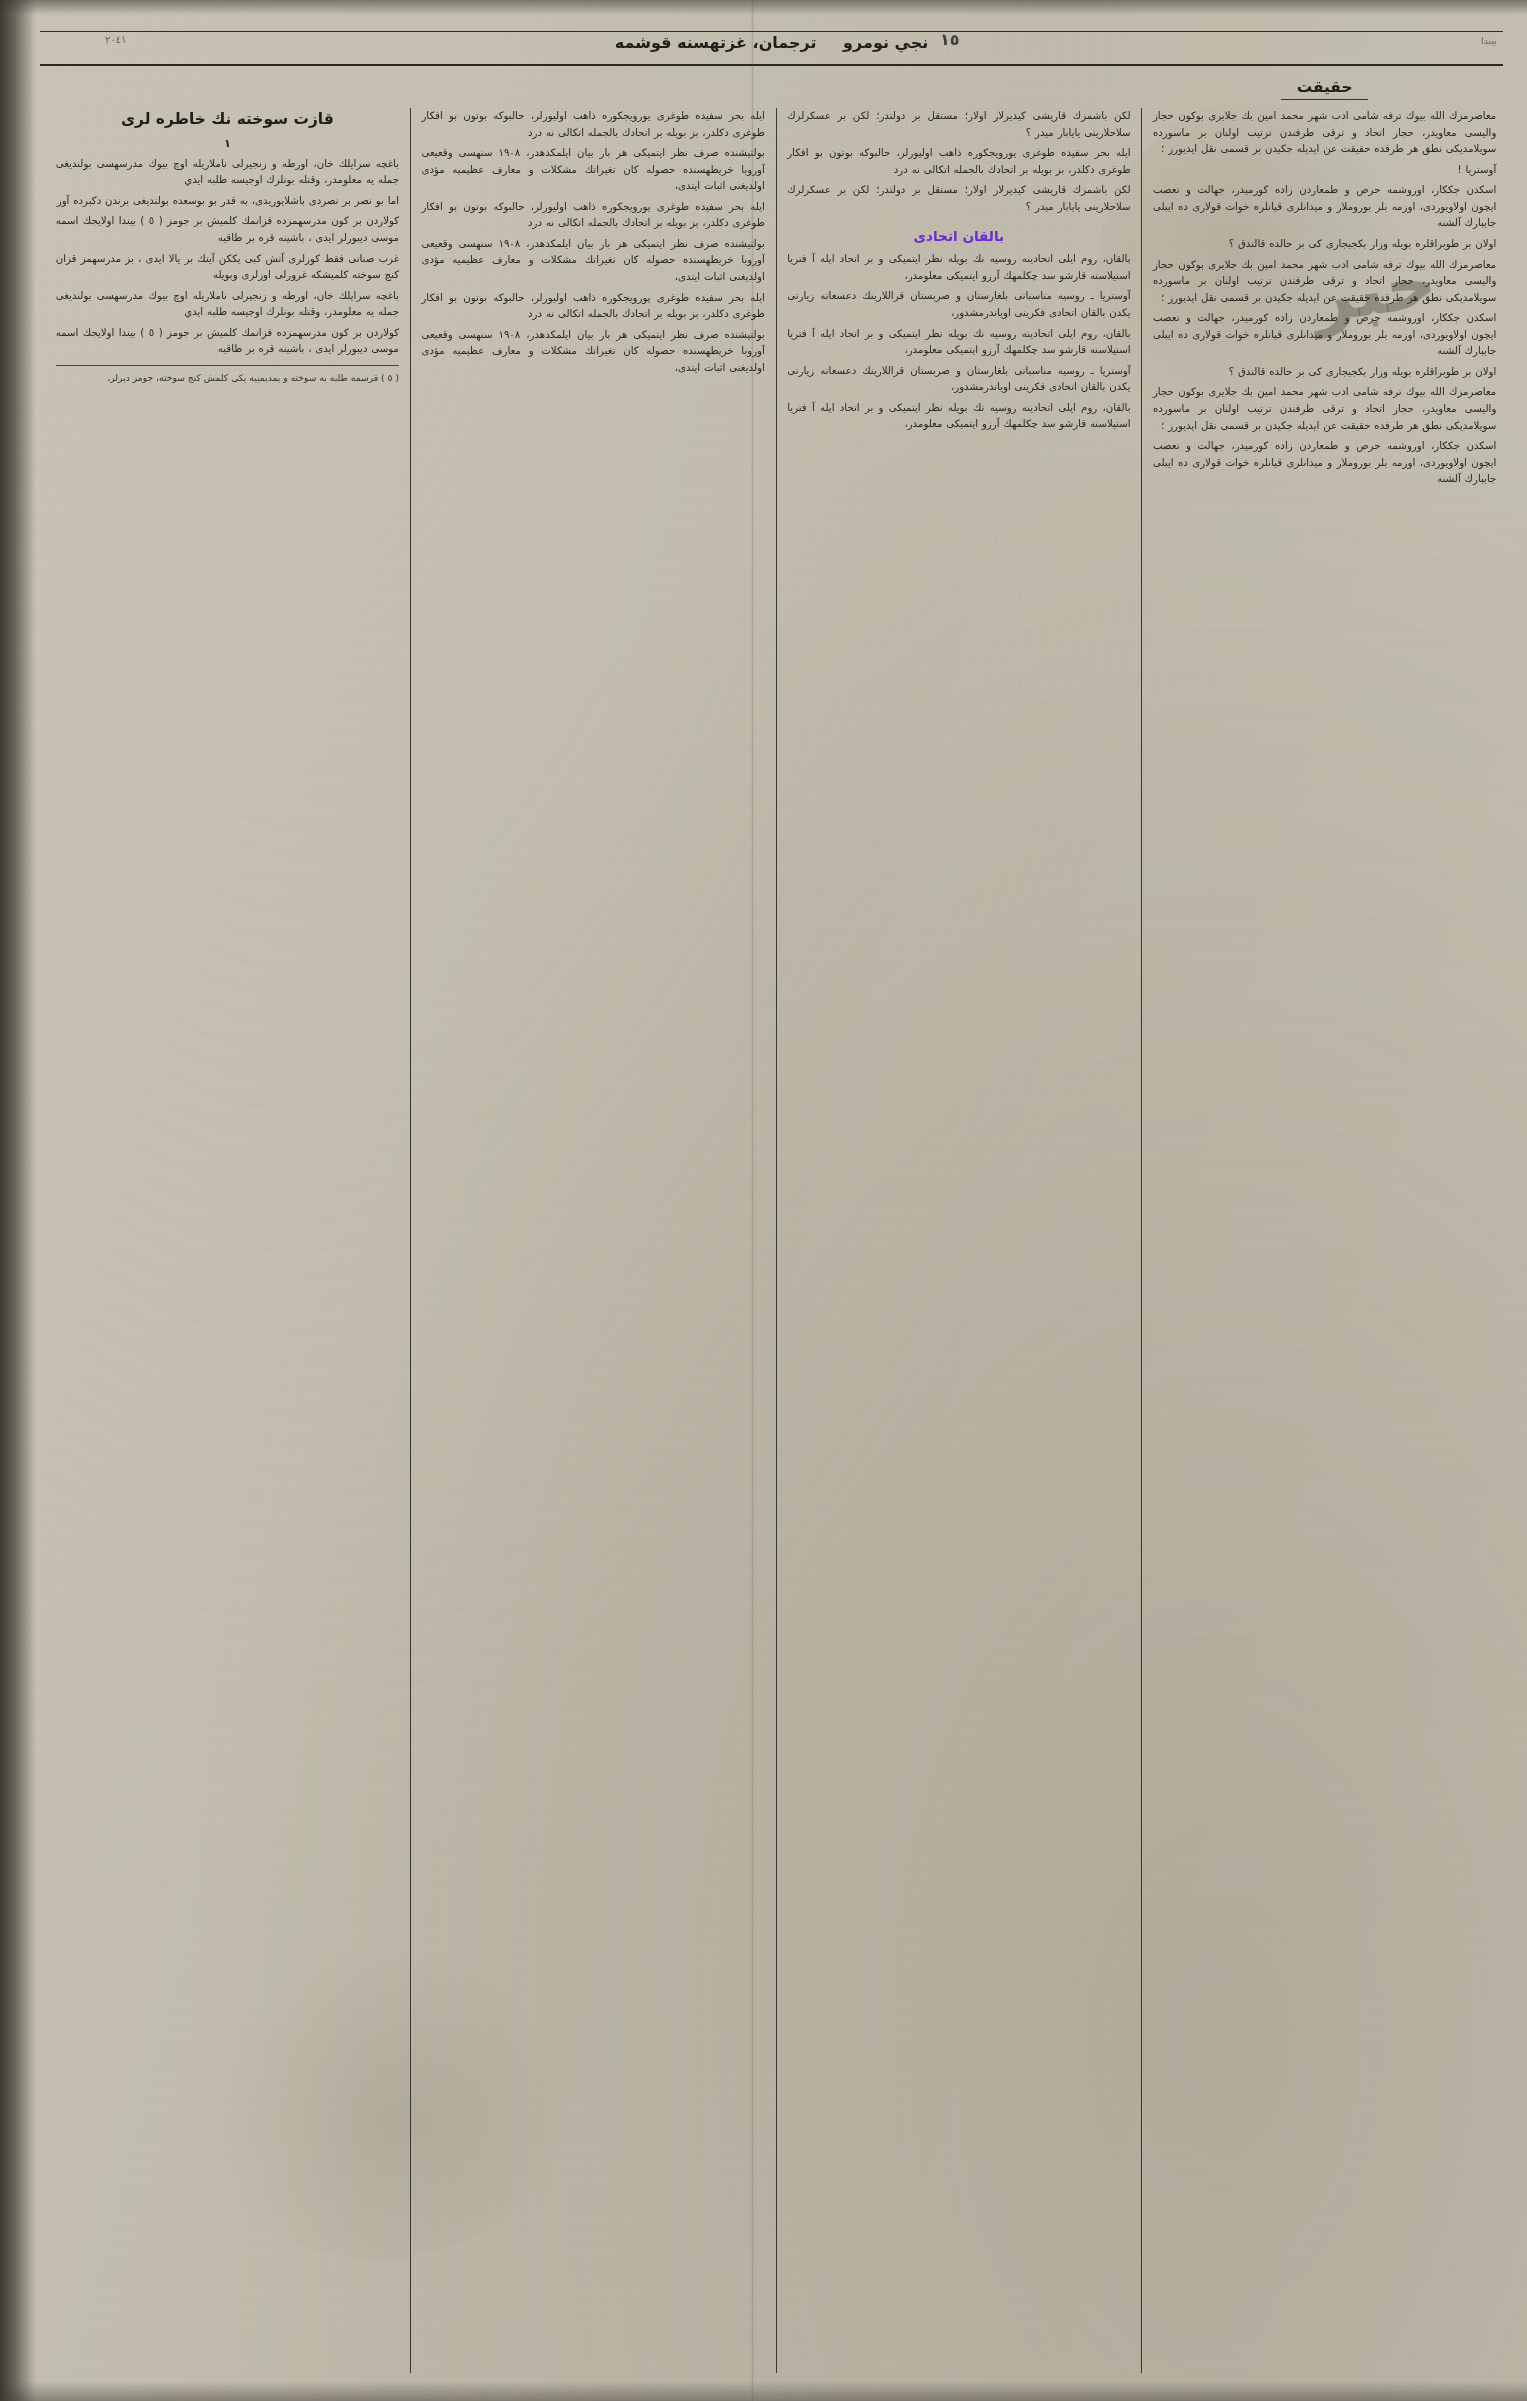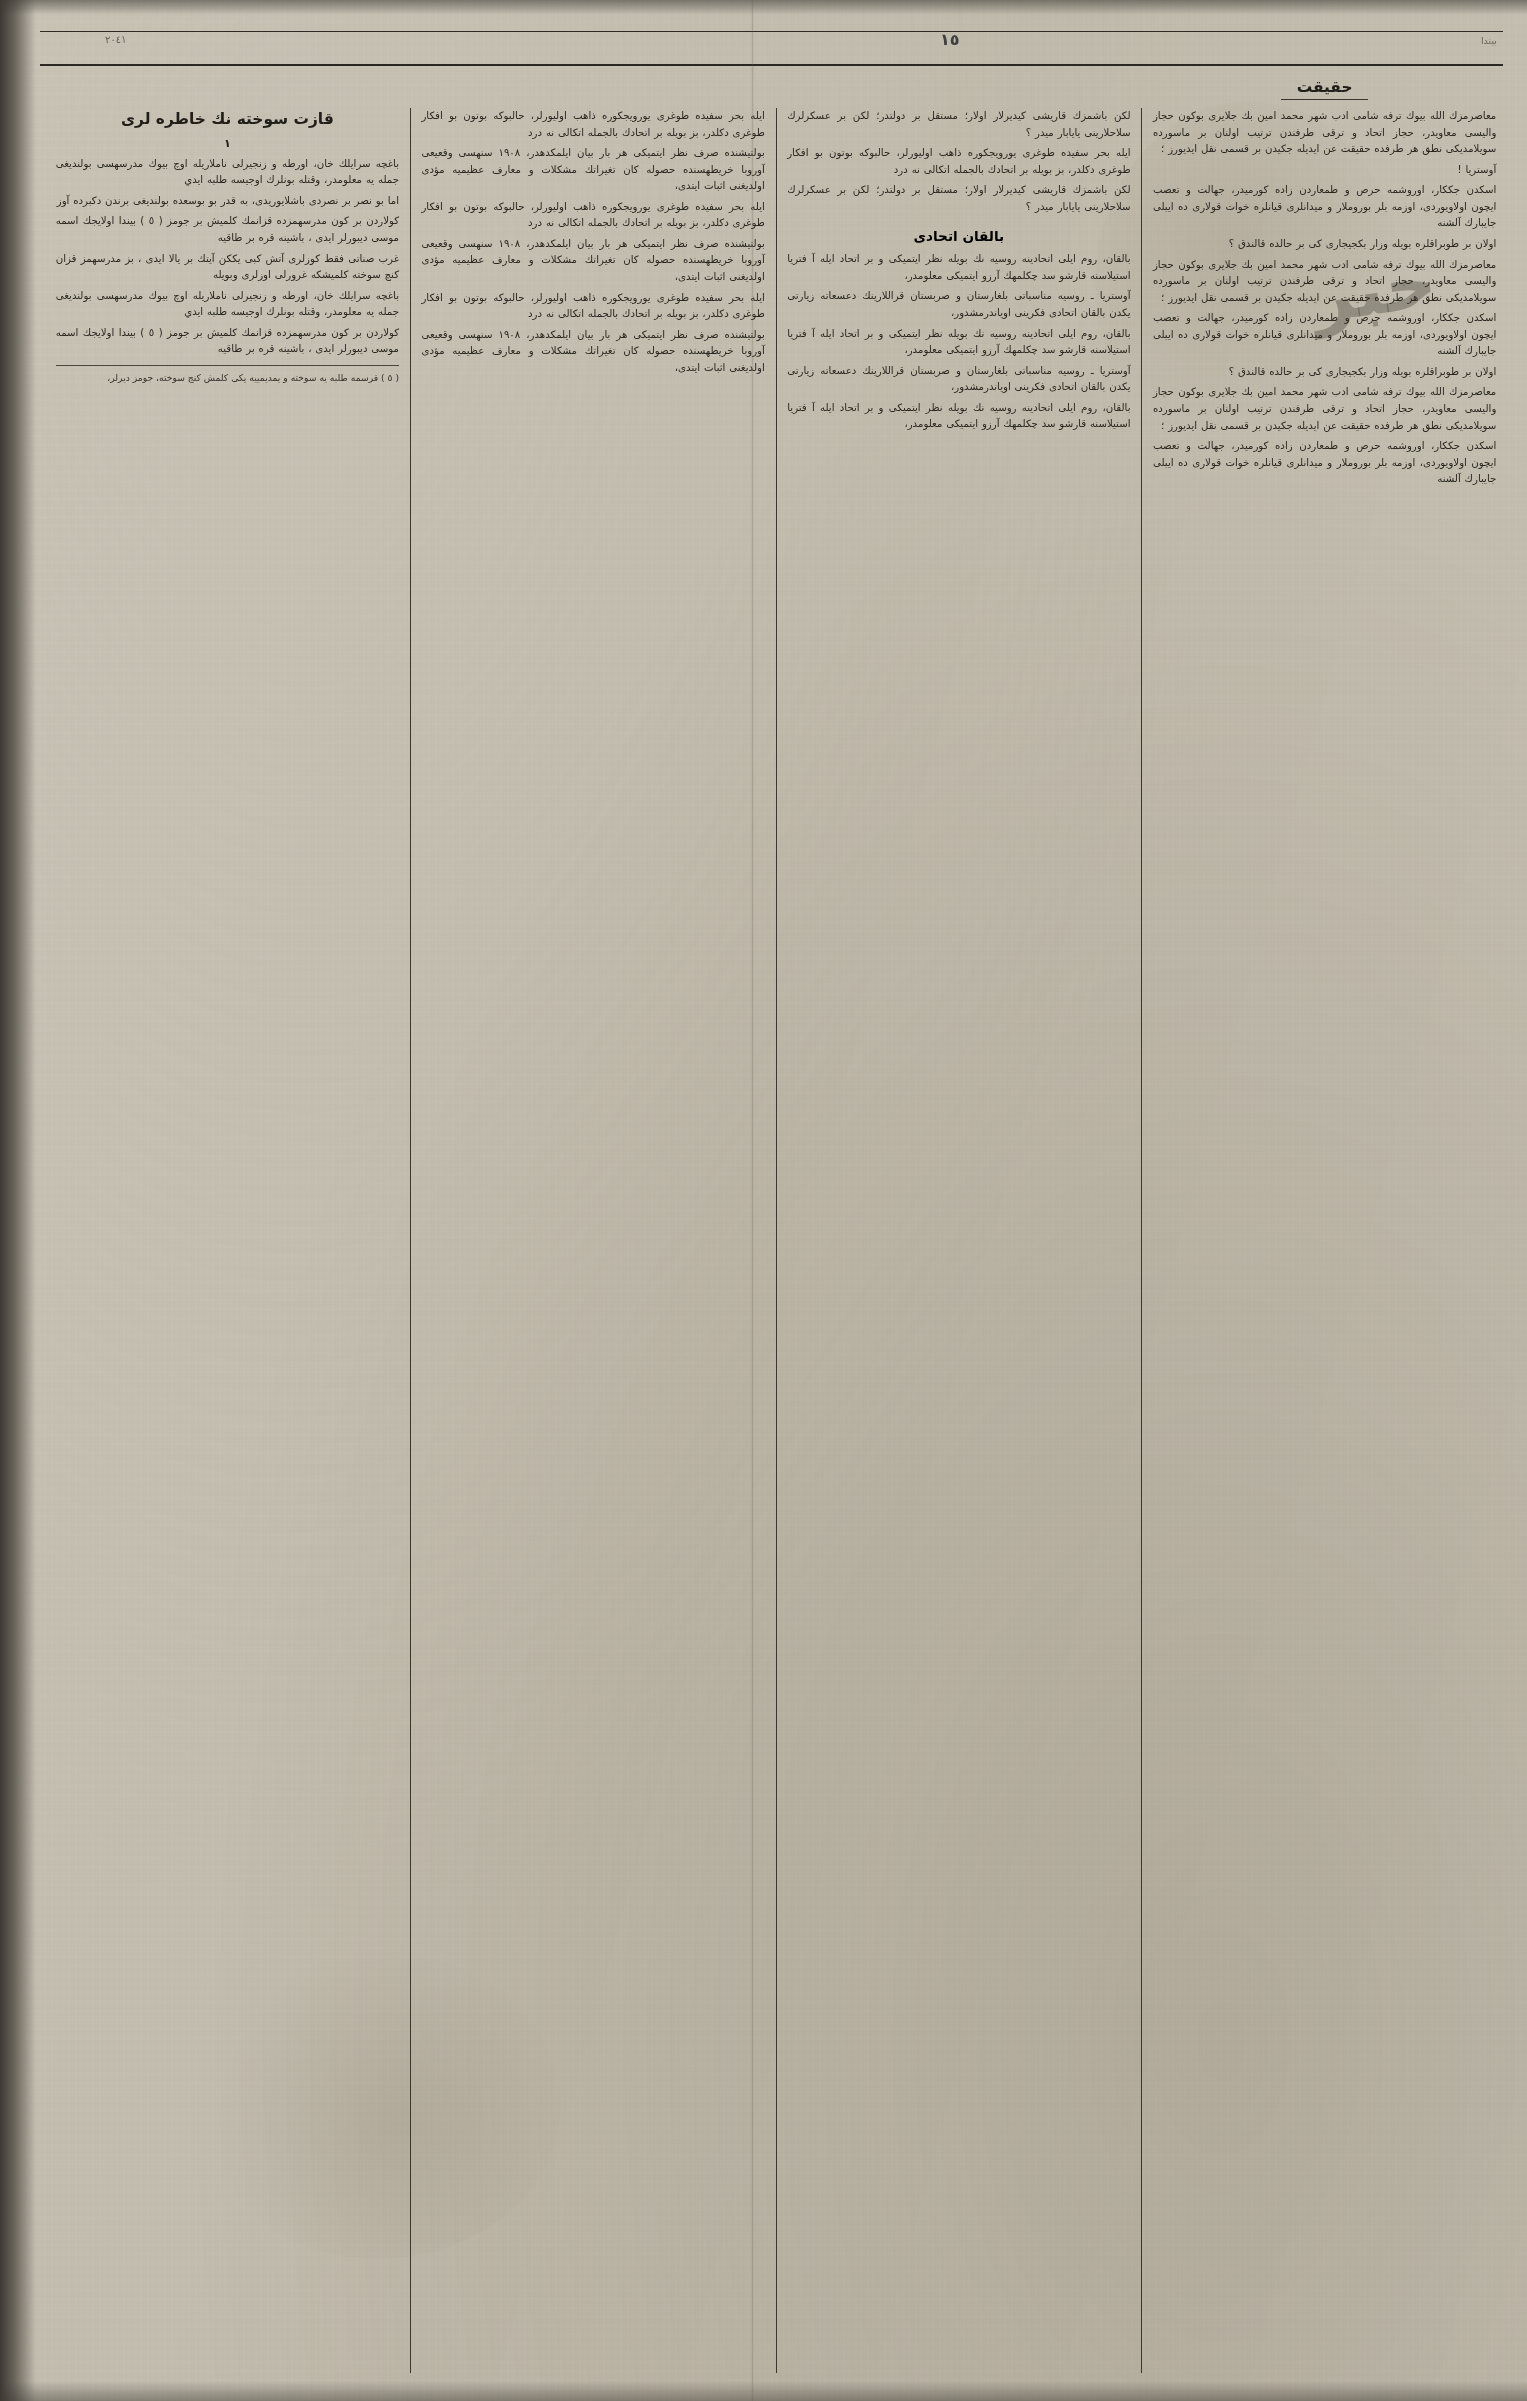--- a/index.html
+++ b/index.html
@@ -150,21 +150,21 @@
     border-bottom: 1.2px solid #3a3630;
     display: inline-block;
     width: auto;
     padding: 0 15.4px 2.4px 15.4px;
   }
   .head-wrap { text-align: center; }
   .subhead {
     text-align: center;
     font-size: 13.6px;
     font-weight: 700;
-    color: #000000;
+    color: #6d28d9;
     margin: 13px 0 7px 0;
   }
   .body-text {
     font-size: 10.2px;
     line-height: 1.62;
     color: #2a2722;
     text-align: justify;
     text-justify: inter-word;
     word-spacing: 0.6px;
   }
@@ -225,20 +225,25 @@
   <div class="stain stain-b"></div>
   <div class="scan-edge-left"></div>
   <div class="scan-edge-top"></div>
   <div class="scan-edge-bottom"></div>
 
   <div class="masthead">
     <div class="masthead-rule-top"></div>
     <div class="masthead-rule-bottom"></div>
     <div class="masthead-left-mark">٢٠٤١</div>
     <div class="masthead-right-mark">بيندا</div>
+    <div class="masthead-center">
+      <span>نجي نومرو</span>
+      <span style="display:inline-block;width:15.4px"></span>
+      <span>ترجمان، غزتهسنه قوشمه</span>
+    </div>
     <div class="issue-number">١٥</div>
   </div>
 
   <div class="columns">
 
     <div class="col">
       <div class="ornament">حبر</div>
       <div class="head-wrap">
         <div class="col-head ul">حقيقت</div>
       </div>

